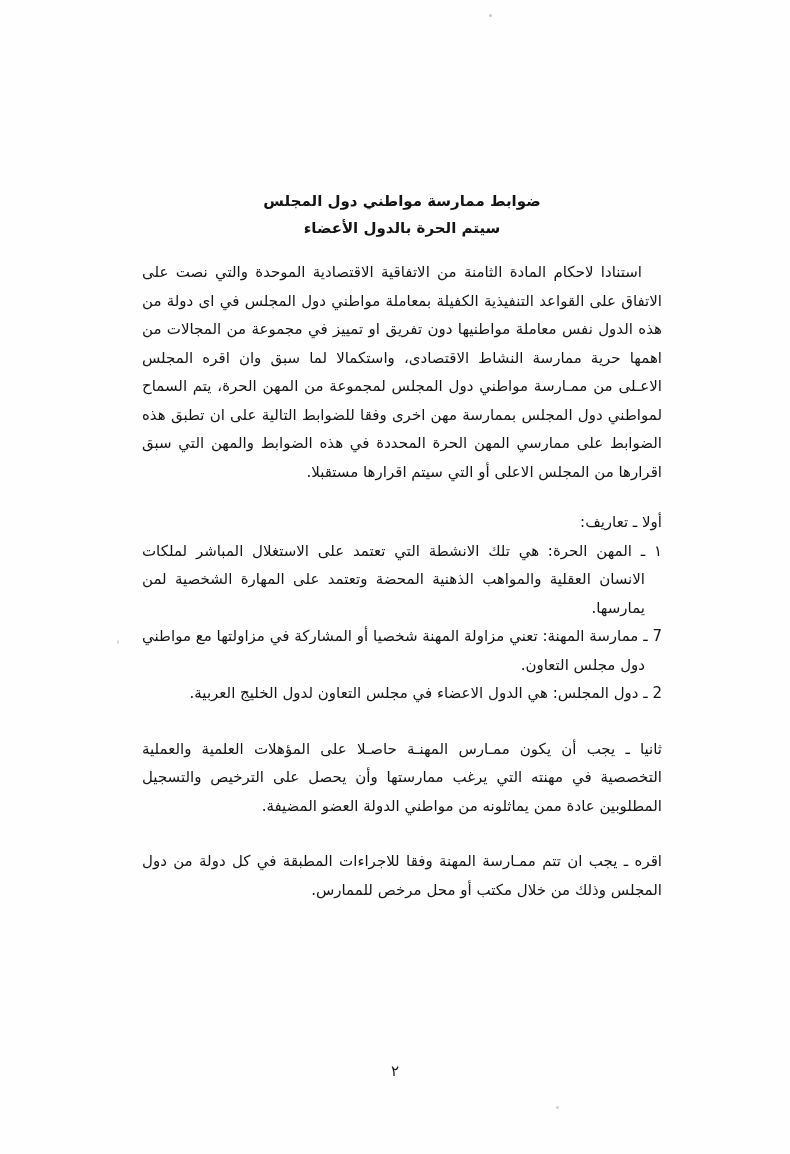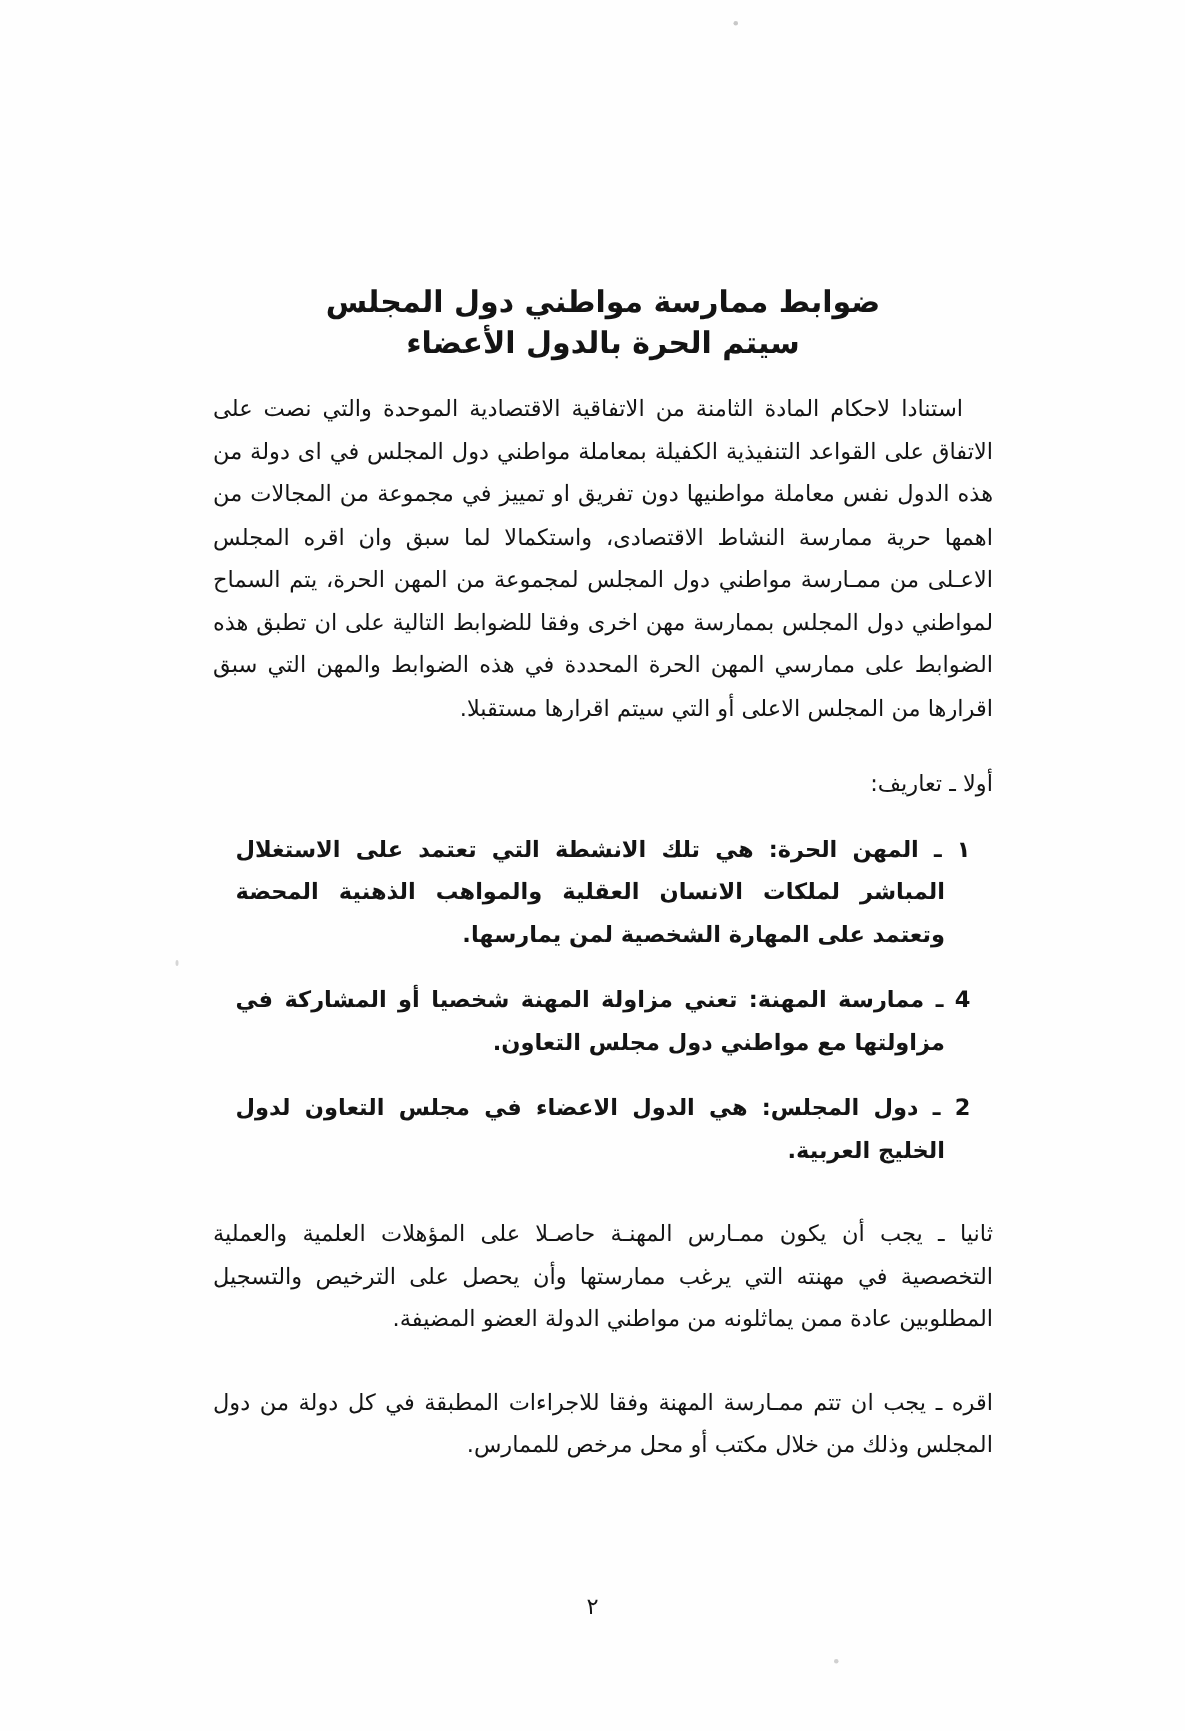--- a/index.html
+++ b/index.html
@@ -23,37 +23,36 @@
     right: 128px;
     width: 520px;
     direction: rtl;
     text-align: justify;
     font-size: 15px;
     line-height: 28.5px;
   }
   .title-line {
     text-align: center;
     font-weight: bold;
-    font-size: 20px;
+    font-size: 15px;
     line-height: 27px;
     margin: 0;
   }
   .intro {
     margin: 16px 0 0 0;
     text-indent: 20px;
   }
   .section-heading {
     margin: 22px 0 0 0;
     font-weight: normal;
   }
   .def-item {
-    margin: 15px;
+    margin: 0;
     padding-right: 17px;
     text-indent: -17px;
-    font-weight: bold;
   }
   .para {
     margin: 27px 0 0 0;
   }
   .lead {
     font-weight: normal;
   }
   .page-number {
     position: absolute;
     top: 1062px;
@@ -84,21 +83,21 @@
   <div class="content">
 
     <p class="title-line">ضوابط ممارسة مواطني دول المجلس</p>
     <p class="title-line">سيتم الحرة بالدول الأعضاء</p>
 
     <p class="intro">استنادا لاحكام المادة الثامنة من الاتفاقية الاقتصادية الموحدة والتي نصت على الاتفاق على القواعد التنفيذية الكفيلة بمعاملة مواطني دول المجلس في اى دولة من هذه الدول نفس معاملة مواطنيها دون تفريق او تمييز في مجموعة من المجالات من اهمها حرية ممارسة النشاط الاقتصادى، واستكمالا لما سبق وان اقره المجلس الاعـلى من ممـارسة مواطني دول المجلس لمجموعة من المهن الحرة، يتم السماح لمواطني دول المجلس بممارسة مهن اخرى وفقا للضوابط التالية على ان تطبق هذه الضوابط على ممارسي المهن الحرة المحددة في هذه الضوابط والمهن التي سبق اقرارها من المجلس الاعلى أو التي سيتم اقرارها مستقبلا.</p>
 
     <p class="section-heading">أولا ـ تعاريف:</p>
 
     <p class="def-item">١ ـ المهن الحرة: هي تلك الانشطة التي تعتمد على الاستغلال المباشر لملكات الانسان العقلية والمواهب الذهنية المحضة وتعتمد على المهارة الشخصية لمن يمارسها.</p>
-    <p class="def-item">4 ـ ممارسة المهنة: تعني مزاولة المهنة شخصيا أو المشاركة في مزاولتها مع مواطني دول مجلس التعاون.</p>
+    <p class="def-item">7 ـ ممارسة المهنة: تعني مزاولة المهنة شخصيا أو المشاركة في مزاولتها مع مواطني دول مجلس التعاون.</p>
     <p class="def-item">2 ـ دول المجلس: هي الدول الاعضاء في مجلس التعاون لدول الخليج العربية.</p>
 
     <p class="para"><span class="lead">ثانيا ـ </span><span>يجب أن يكون ممـارس المهنـة حاصـلا على المؤهلات العلمية والعملية التخصصية في مهنته التي يرغب ممارستها وأن يحصل على الترخيص والتسجيل المطلوبين عادة ممن يماثلونه من مواطني الدولة العضو المضيفة.</span></p>
 
     <p class="para"><span class="lead">اقره ـ </span><span>يجب ان تتم ممـارسة المهنة وفقا للاجراءات المطبقة في كل دولة من دول المجلس وذلك من خلال مكتب أو محل مرخص للممارس.</span></p>
 
   </div>
 
   <div class="page-number">٢</div>
 

